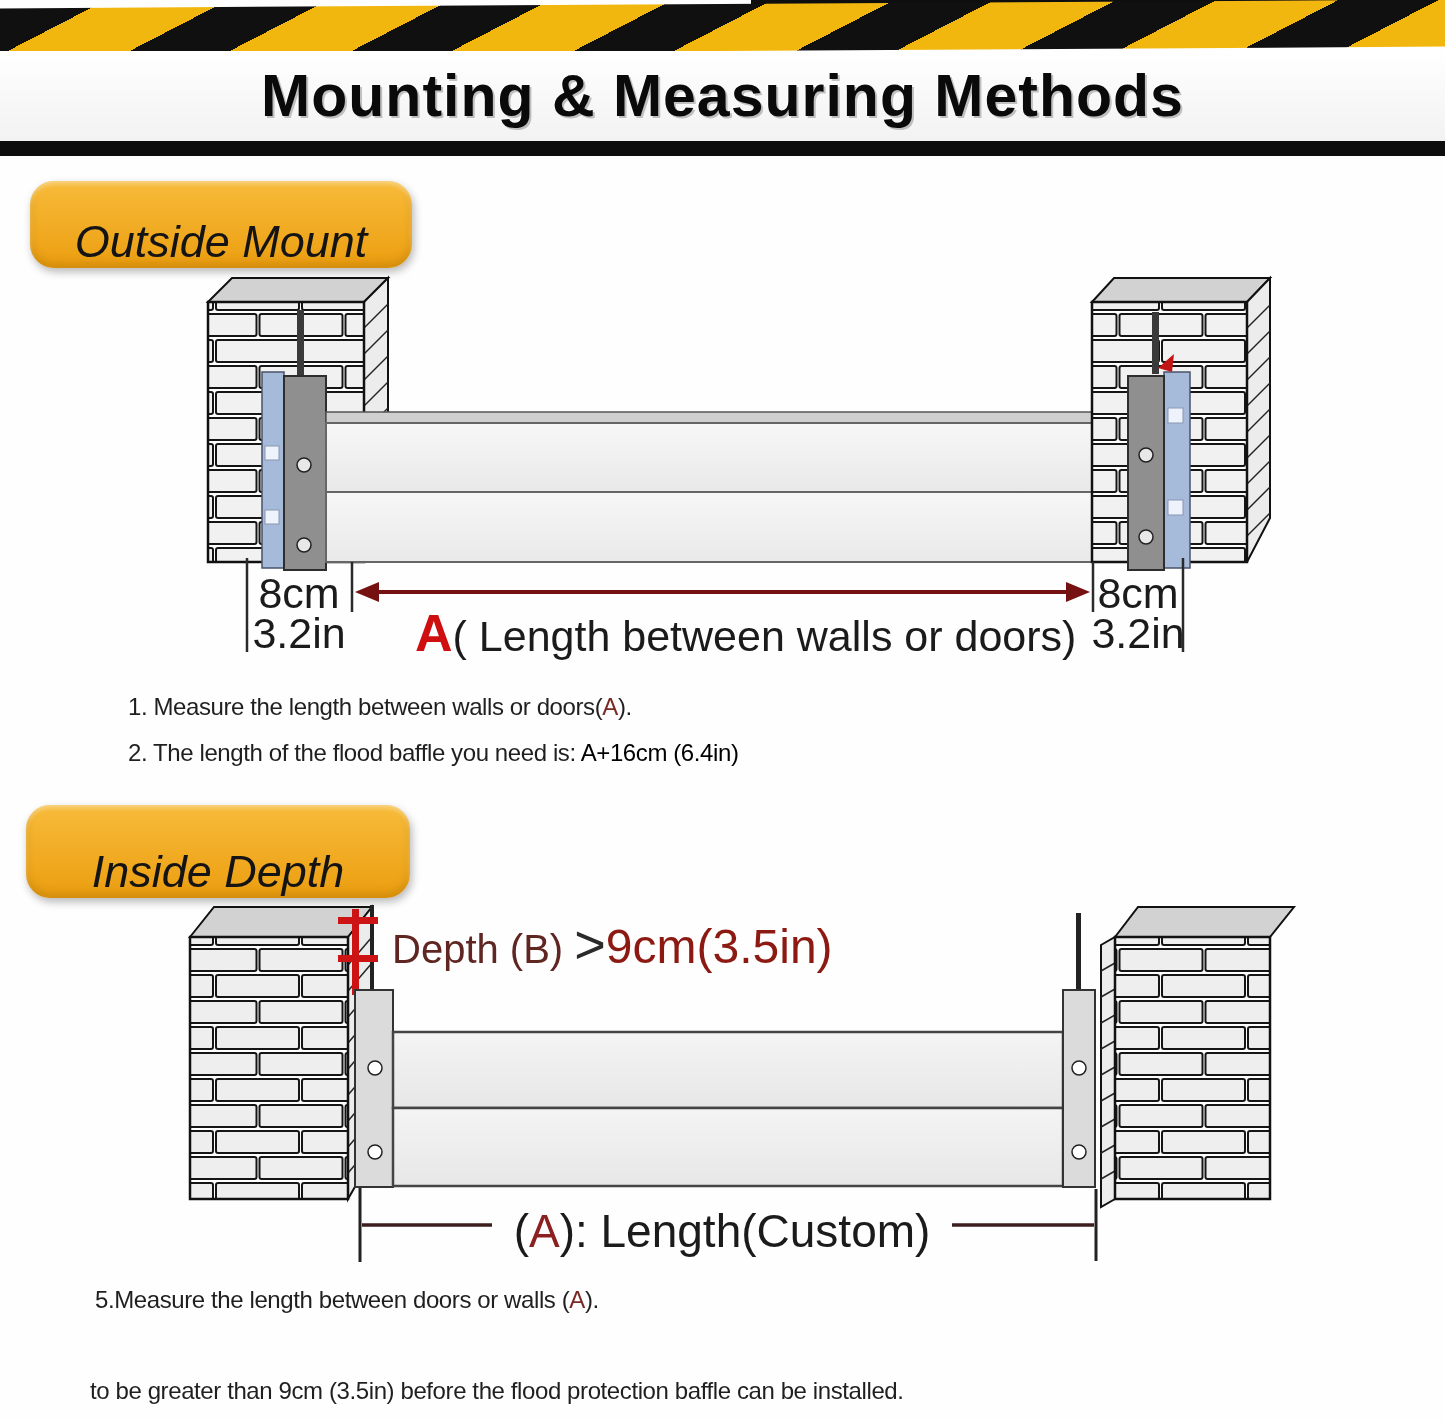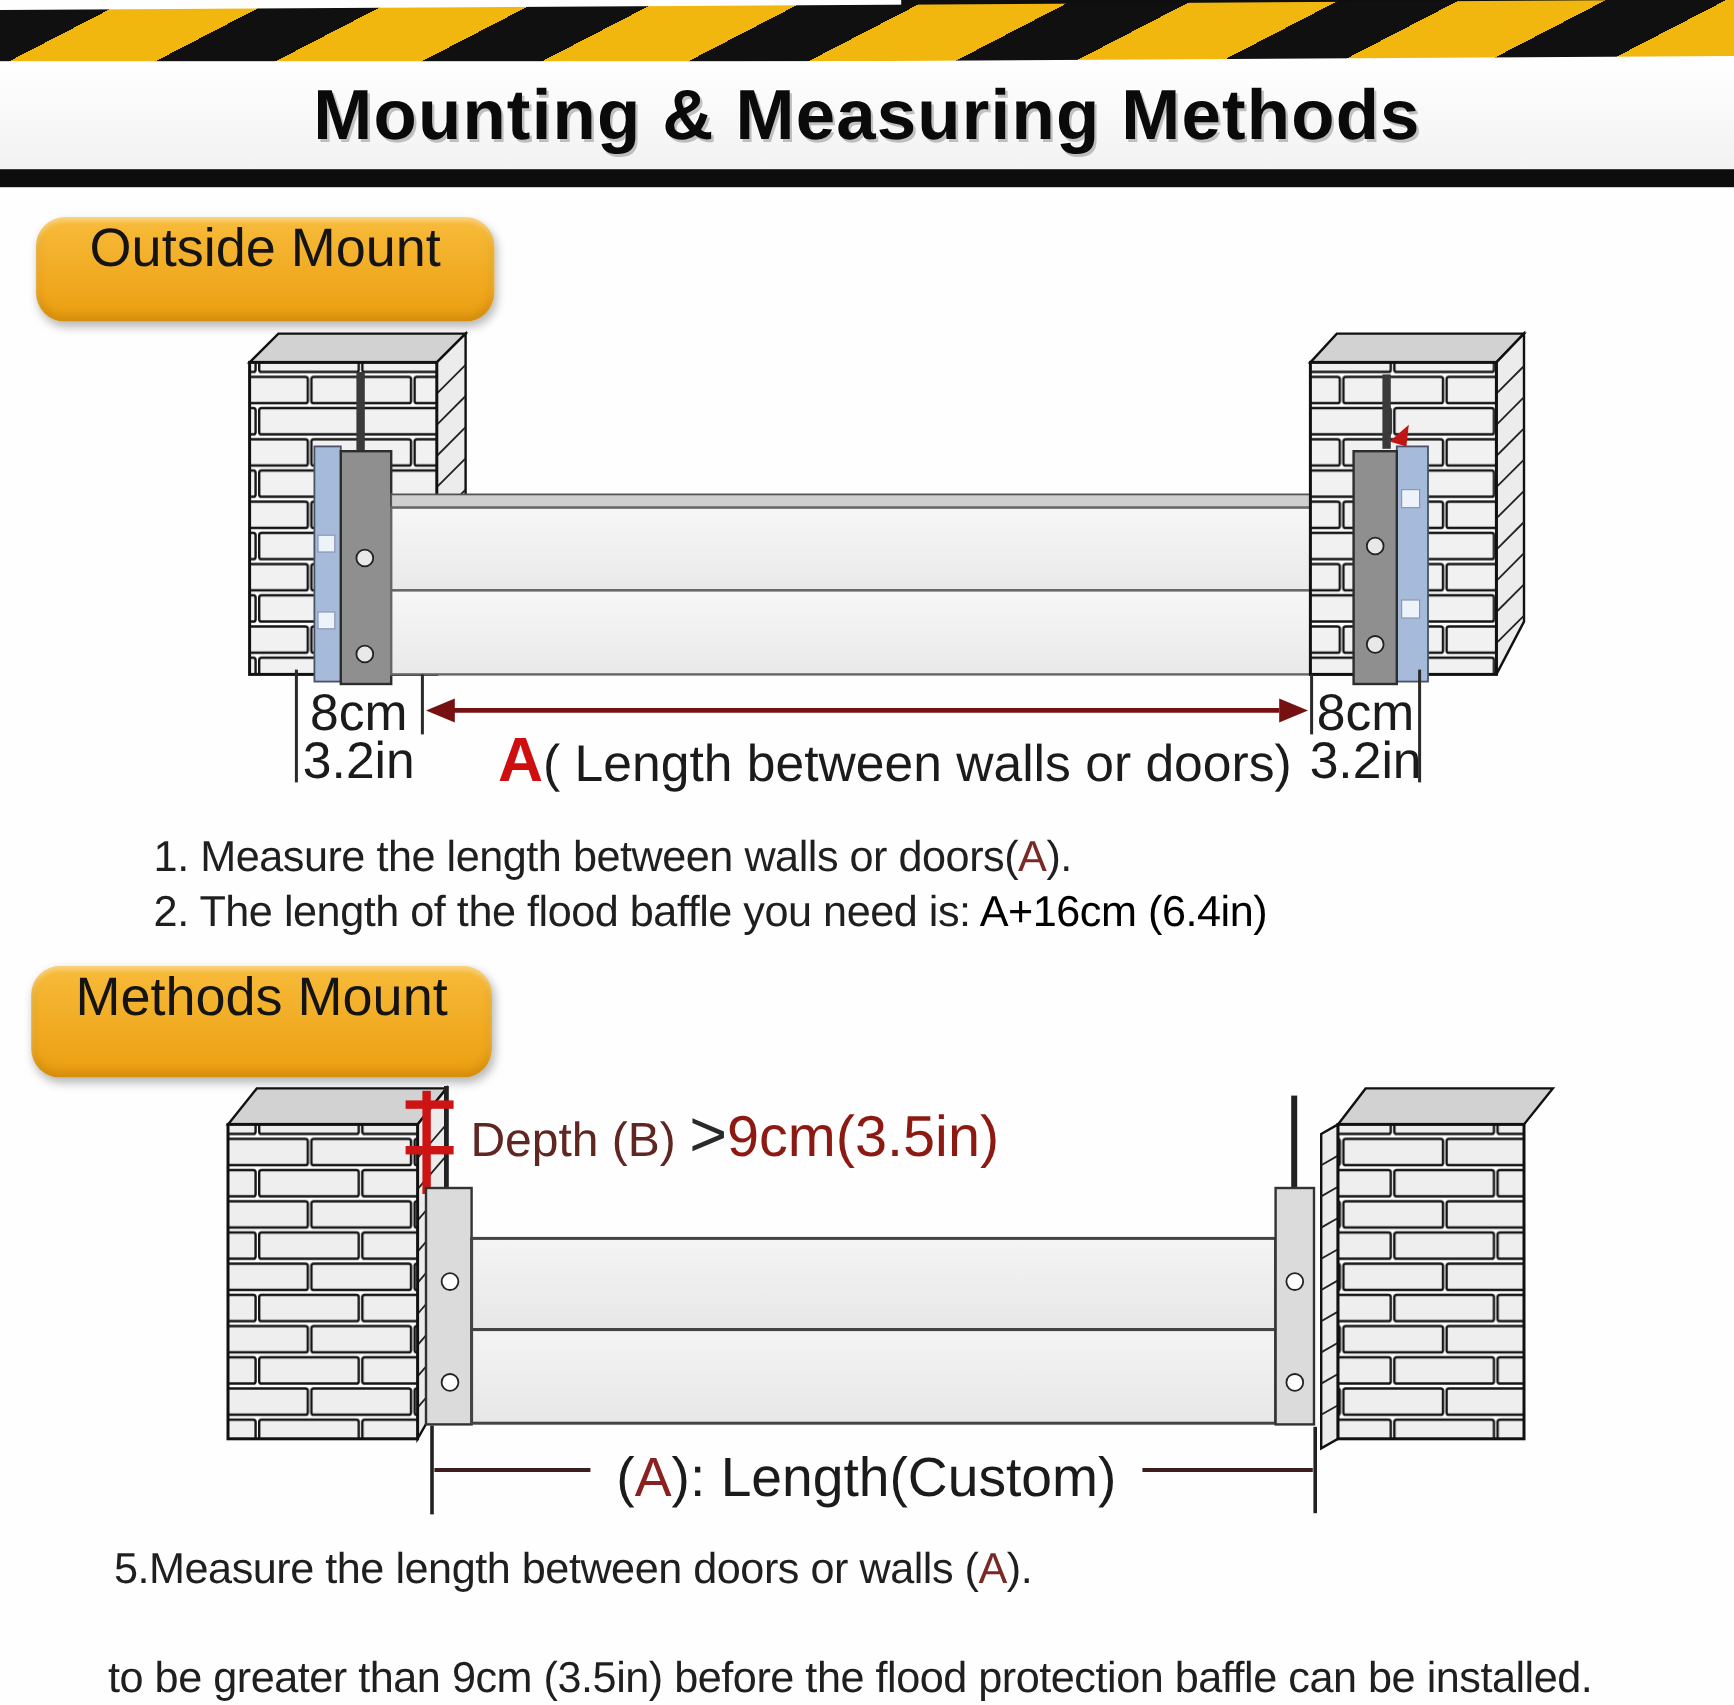--- a/index.html
+++ b/index.html
@@ -9,32 +9,32 @@
   .top-sliver{position:absolute;top:0;left:52%;right:0;height:8px;background:#0e0e0e;}
   .caution-band{position:absolute;top:4px;left:-10px;right:-10px;height:47px;
     background:repeating-linear-gradient(153deg,#101010 0 46px,#f2b70e 46px 102px);
     transform:rotate(-0.35deg);}
   .title-band{position:absolute;top:51px;left:0;right:0;height:90px;
     background:linear-gradient(#ffffff,#f2f2f2);display:flex;align-items:center;justify-content:center;}
   .title-band h1{margin:0;font-size:59px;font-weight:700;letter-spacing:1px;color:#0a0a0a;
     text-shadow:2px 2px 0 rgba(90,90,90,.35), -1px -1px 0 rgba(255,255,255,.85);}
   .black-bar{position:absolute;top:141px;left:0;right:0;height:15px;background:#0d0d0d;}
   
-  .pill{position:absolute;display:flex;align-items:flex-start;justify-content:center;
+  .pill{position:absolute;display:flex;align-items:flex-end;justify-content:center;
     background:linear-gradient(#f7bb3a,#ec9e10);border-radius:24px;color:#141414;font-size:45px;
-    box-shadow:2px 4px 8px rgba(0,0,0,.28), inset 0 -5px 8px rgba(150,95,0,.30), inset 0 3px 4px rgba(255,240,200,.55);}
+    box-shadow:2px 4px 8px rgba(0,0,0,.28), inset 0 -5px 8px rgba(150,95,0,.30), inset 0 3px 4px rgba(255,240,200,.55);font-style:italic;}
   .pill.outside{left:30px;top:181px;width:382px;height:87px;}
   .pill.inside{left:26px;top:805px;width:384px;height:93px;}
   
   svg{position:absolute;left:0;display:block;}
   #svg-outside{top:260px;}
   #svg-inside{top:895px;}
   .dimtext{fill:#1b1b1b;}
   
-  .instr{position:absolute;font-size:36px;color:#1f1f1f;letter-spacing:-0.4px;white-space:nowrap;}
+  .instr{position:absolute;font-size:24px;color:#1f1f1f;letter-spacing:-0.4px;white-space:nowrap;}
   .instr .red{color:#000000;}
   .instr .reda{color:#7a2a24;}
   #oi1{left:128px;top:693px;}
   #oi2{left:128px;top:739px;}
   #bi1{left:95px;top:1286px;}
   #bi2{left:112px;top:1340px;}
   #bi3{left:90px;top:1377px;}
 </style>
 </head>
 <body>
@@ -45,21 +45,21 @@
   <div class="caution-band"></div>
   <div class="title-band">
     <h1>Mounting &amp; Measuring Methods</h1>
   </div>
   <div class="black-bar"></div>
 
   <div class="pill outside">
     <span>Outside Mount</span>
   </div>
   <div class="pill inside">
-    <span>Methods Mount</span>
+    <span>Inside Depth</span>
   </div>
 
   <svg id="svg-outside" width="1445" height="430" viewBox="0 0 1445 430">
     <defs>
       <pattern id="brickA" width="86" height="52" patternUnits="userSpaceOnUse">
         <rect width="86" height="52" fill="#ffffff"></rect>
         <rect x="1.5" y="2" width="83" height="22" rx="2" fill="#f1f1f1" stroke="#151515" stroke-width="2"></rect>
         <rect x="-42" y="28" width="83" height="22" rx="2" fill="#f1f1f1" stroke="#151515" stroke-width="2"></rect>
         <rect x="44" y="28" width="83" height="22" rx="2" fill="#f1f1f1" stroke="#151515" stroke-width="2"></rect>
       </pattern>

